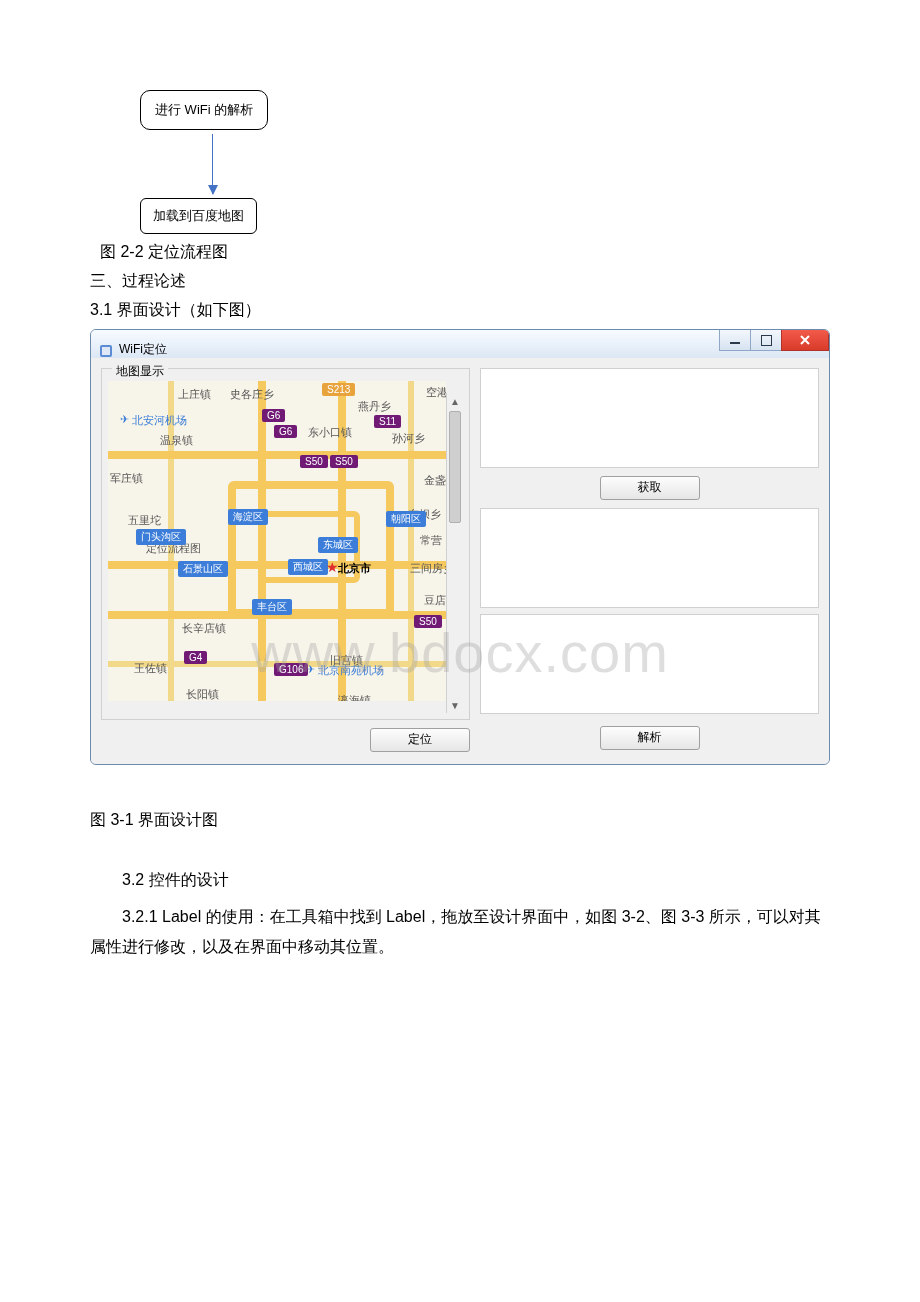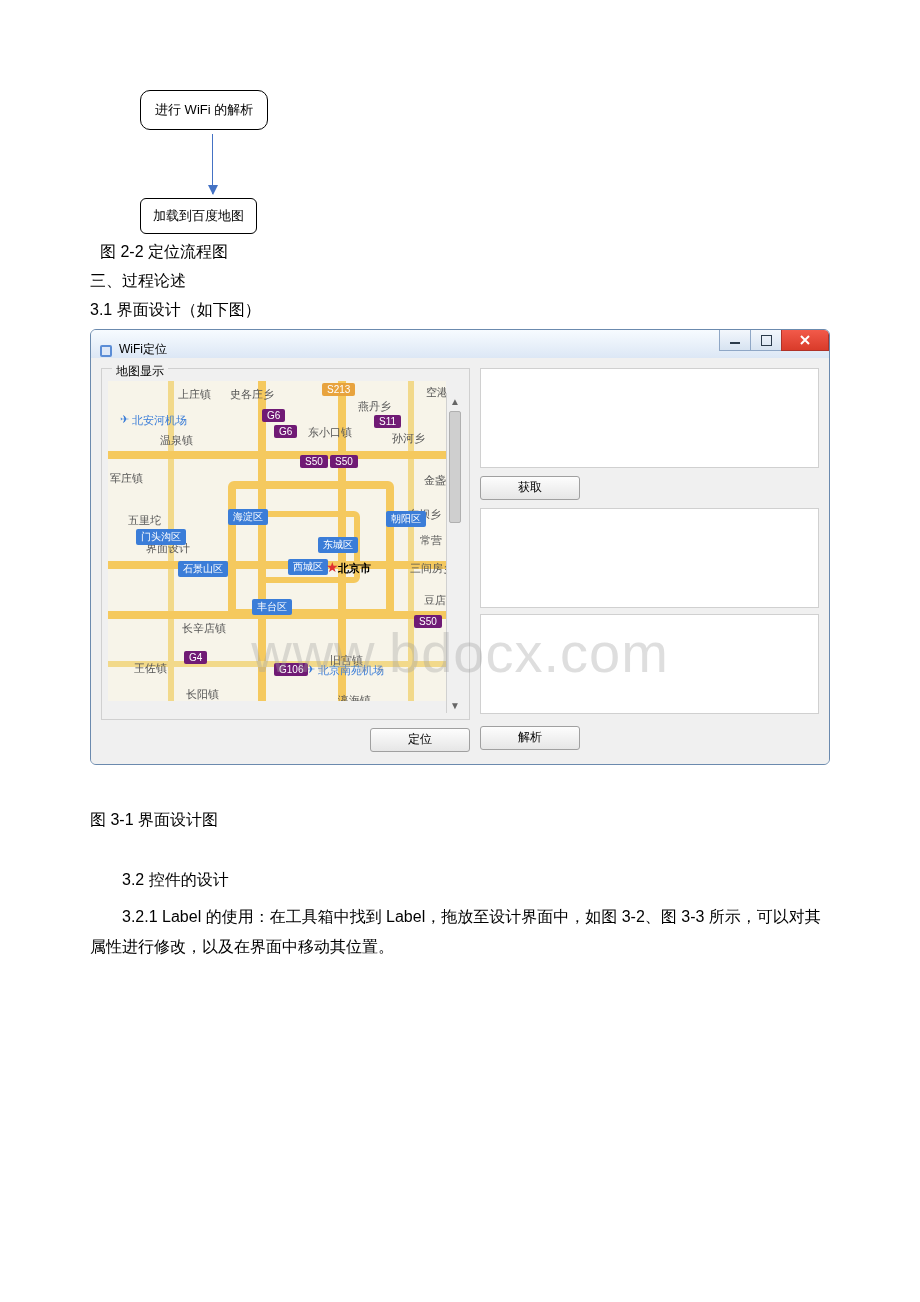--- a/index.html
+++ b/index.html
@@ -42,21 +42,21 @@
   .star{position:absolute;color:#e03131;font-size:14px;}
   .airport{position:absolute;font-size:11px;color:#3b7dd8;}
   .scrollbar{width:16px;background:#f0f0f0;border-left:1px solid #d0d0d0;position:relative;}
   .scrollbar .thumb{position:absolute;left:2px;right:2px;background:#cfcfcf;border:1px solid #b0b0b0;border-radius:2px;}
   .scrollbar .arr{position:absolute;left:0;right:0;height:16px;display:flex;align-items:center;justify-content:center;color:#666;font-size:10px;}
   .map-row{display:flex;}
   .btn{display:inline-block;min-width:70px;height:22px;line-height:20px;font-size:12px;text-align:center;background:linear-gradient(#fdfdfd,#e6e6e6);border:1px solid #a0a0a0;border-radius:3px;padding:0 14px;}
   .locate-row{display:flex;justify-content:flex-end;margin-top:8px;}
   .right-col{flex:1;display:flex;flex-direction:column;gap:6px;}
   .panel{background:#fff;border:1px solid #d0d0d0;flex:1;}
-  .btn-row{display:flex;margin:2px 0;}
+  .btn-row{display:flex;justify-content:center;margin:2px 0;}
   .watermark{position:absolute;left:50%;top:620px;transform:translate(-50%,0);font-size:56px;color:rgba(160,160,160,0.35);font-family:Arial,sans-serif;letter-spacing:1px;pointer-events:none;}
 </style>
 </head>
 <body>
 
 <div class="page">
 
   <div class="flow-wrap">
     <div class="flow-box">进行 WiFi 的解析</div>
     <div class="arrow-down"></div>
@@ -119,21 +119,21 @@
               <span class="mlabel" style="left:52px;top:52px;">温泉镇</span>
               <span class="mlabel" style="left:200px;top:44px;">东小口镇</span>
               <span class="mlabel" style="left:284px;top:50px;">孙河乡</span>
               <span class="mlabel" style="left:2px;top:90px;">军庄镇</span>
               <span class="mlabel" style="left:316px;top:92px;">金盏</span>
               <span class="mlabel" style="left:20px;top:132px;">五里坨</span>
               <span class="mlabel" style="left:300px;top:126px;">东坝乡</span>
               <span class="mlabel" style="left:312px;top:152px;">常营</span>
               <span class="mlabel" style="left:302px;top:180px;">三间房乡</span>
               <span class="mlabel" style="left:316px;top:212px;">豆店</span>
-              <span class="mlabel" style="left:38px;top:160px;">界面设计</span>
+              <span class="mlabel" style="left:38px;top:160px;">定位流程图</span>
               <span class="mlabel" style="left:74px;top:240px;">长辛店镇</span>
               <span class="mlabel" style="left:26px;top:280px;">王佐镇</span>
               <span class="mlabel" style="left:78px;top:306px;">长阳镇</span>
               <span class="mlabel" style="left:222px;top:272px;">旧宫镇</span>
               <span class="airport" style="left:198px;top:282px;">✈</span>
               <span class="mlabel" style="left:210px;top:282px;color:#3b7dd8;">北京南苑机场</span>
               <span class="mlabel" style="left:230px;top:312px;">瀛海镇</span>
 
               <span class="badge blue" style="left:0px;top:148px;margin-left:28px;">门头沟区</span>
               <span class="badge blue" style="left:120px;top:128px;">海淀区</span>

